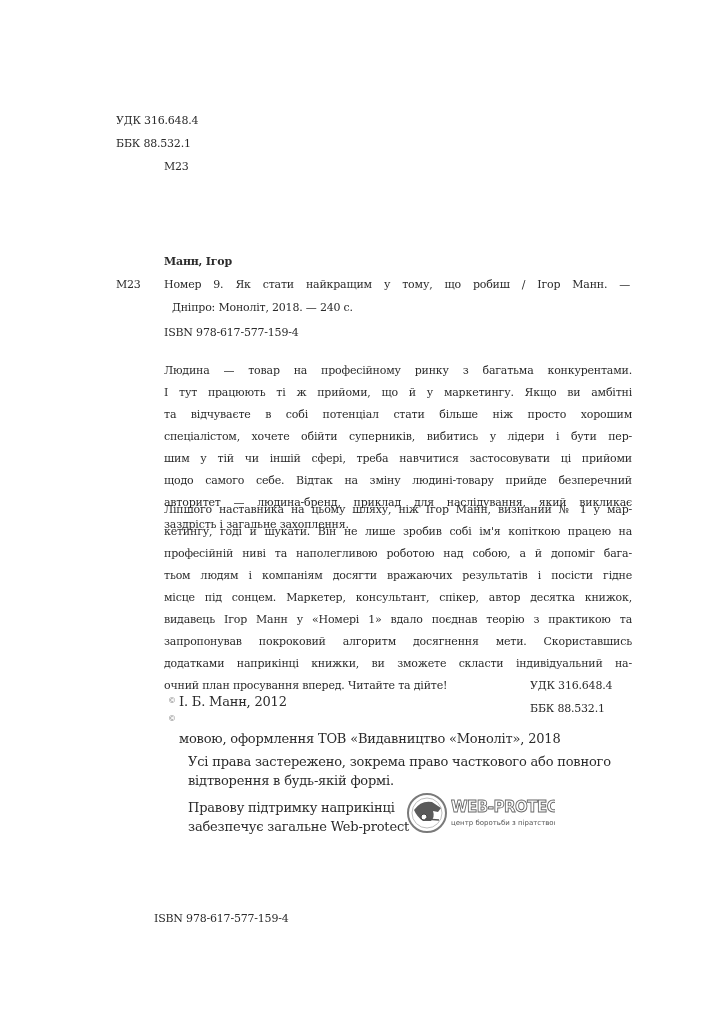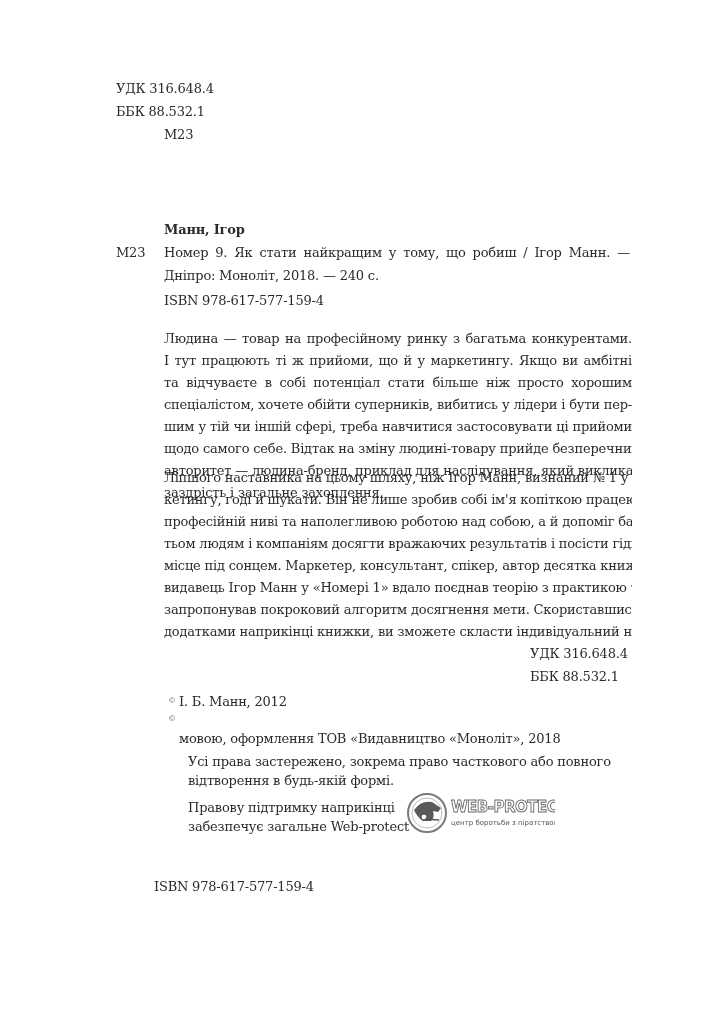--- a/index.html
+++ b/index.html
@@ -2,31 +2,31 @@
 <html><head>
   <meta charset="utf-8">
   <style>
     html, body { margin: 0; padding: 0; background: #ffffff; }
     body {
       width: 715px; height: 1024px; position: relative; overflow: hidden;
       font-family: "DejaVu Serif", "Liberation Serif", serif;
       color: #2b2b2b;
     }
     .abs { position: absolute; }
-    .t14 { font-size: 13px; line-height: 22px; letter-spacing: -0.2px; }
+    .t14 { font-size: 11px; line-height: 22px; letter-spacing: -0.2px; margin-top: 32px; }
     .t13 { font-size: 13px; line-height: 19px; letter-spacing: -0.2px; }
 
     #udk-top { left: 116px; top: 78px; }
     #bbk-top { left: 116px; top: 101px; }
     #m23-top { left: 164px; top: 124px; }
 
     #author { left: 164px; top: 219px; font-weight: bold; }
     #m23-entry { left: 116px; top: 242px; }
     #title-line1 { left: 164px; top: 242px; width: 466px; text-align: justify; text-align-last: justify; }
-    #title-line2 { left: 164px; top: 265px; }
+    #title-line2 { left: 172px; top: 265px; }
     #isbn-entry { left: 164px; top: 290px; }
 
     .para { left: 164px; width: 468px; text-align: justify; }
     .para .ln { display: block; text-align: justify; text-align-last: justify; white-space: nowrap; overflow: hidden; }
     .para .ln.last { text-align-last: left; }
     #para1 { top: 328px; }
     #para2 { top: 467px; }
 
     #udk-bottom { left: 530px; top: 643px; }
     #bbk-bottom { left: 530px; top: 666px; }
@@ -72,20 +72,21 @@
 
 <div id="para2" class="abs para t14">
   <span class="ln">Ліпшого наставника на цьому шляху, ніж Ігор Манн, визнаний № 1 у мар-</span>
   <span class="ln">кетингу, годі й шукати. Він не лише зробив собі ім'я копіткою працею на</span>
   <span class="ln">професійній ниві та наполегливою роботою над собою, а й допоміг бага-</span>
   <span class="ln">тьом людям і компаніям досягти вражаючих результатів і посісти гідне</span>
   <span class="ln">місце під сонцем. Маркетер, консультант, спікер, автор десятка книжок,</span>
   <span class="ln">видавець Ігор Манн у «Номері 1» вдало поєднав теорію з практикою та</span>
   <span class="ln">запропонував покроковий алгоритм досягнення мети. Скориставшись</span>
   <span class="ln">додатками наприкінці книжки, ви зможете скласти індивідуальний на-</span>
+  <span class="ln last">очний план просування вперед. Читайте та дійте!</span>
 </div>
 
 <div id="udk-bottom" class="abs t14">УДК 316.648.4</div>
 <div id="bbk-bottom" class="abs t14">ББК 88.532.1</div>
 
 <div id="copy1" class="abs copy t13">
   <sup>©</sup>
   <span>І. Б. Манн, 2012</span>
 </div>
 <div id="copy2" class="abs copy t13">

